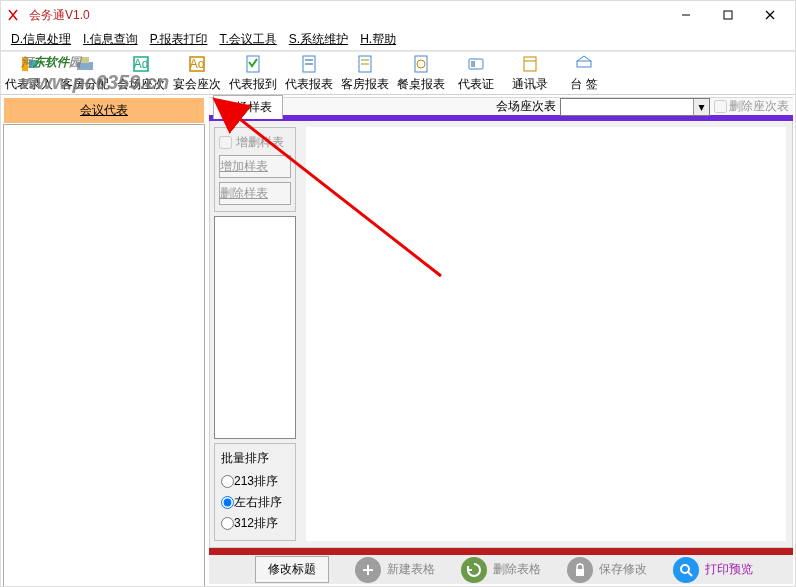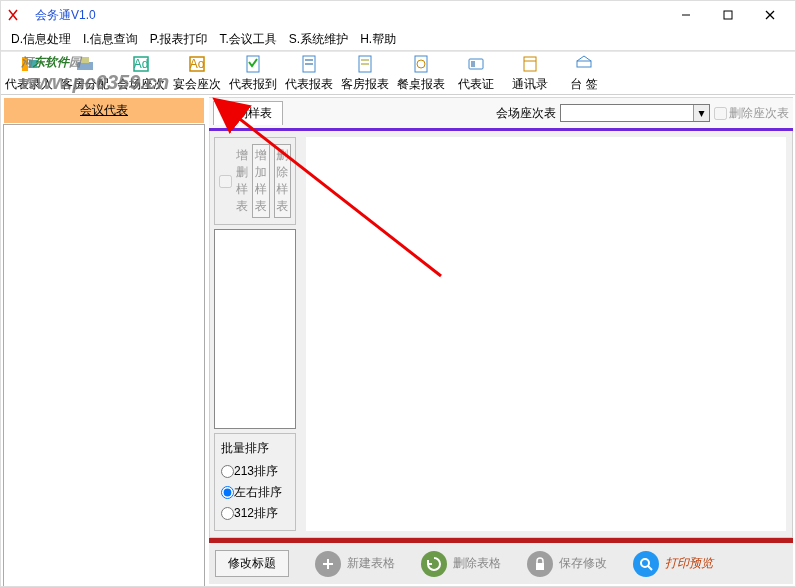--- a/index.html
+++ b/index.html
@@ -1,65 +1,65 @@
 <!DOCTYPE html>
 <html><head>
 <meta charset="utf-8">
 <style>
 * { margin: 0; padding: 0; box-sizing: border-box; font-family: "Microsoft YaHei", SimSun, sans-serif; font-size: 12px; }
 body { background: #fff; width: 796px; height: 587px; border: 1px solid #ddd; position: relative; overflow: hidden; }
 
 .titlebar { height: 28px; background: #fff; display: flex; align-items: center; padding: 0 4px; }
 .titlebar .icon-app { width: 16px; height: 16px; display: inline-flex; align-items: center; justify-content: center; color: #d00; }
-.titlebar .title { margin-left: 14px; color: #1d4ed8; }
+.titlebar .title { margin-left: 8px; color: #b91c1c; }
 .titlebar .spacer { flex: 1; }
 .titlebar .winbtn { width: 42px; height: 26px; display: inline-flex; align-items: center; justify-content: center; color: #333; }
 
-.menubar { height: 22px; background: #fff; display: flex; align-items: center; padding-left: 4px; border-bottom: 1px solid #e0e0e0; }
+.menubar { height: 22px; background: #fff; display: flex; align-items: center; padding-left: 4px; border-bottom: 1px solid #e0e0e0; text-decoration: underline; }
 .menubar .menu-item { padding: 2px 6px; color: #000; cursor: default; white-space: nowrap; }
 
 .toolbar { height: 44px; background: #fff; display: flex; align-items: stretch; border-bottom: 1px solid #d0d0d0; border-top: 1px solid #e8e8e8; }
 .tool { display: flex; flex-direction: column; align-items: center; justify-content: center; min-width: 54px; padding: 2px 4px; cursor: default; }
 .tool .ticon { width: 20px; height: 20px; display: flex; align-items: center; justify-content: center; }
 .tool .tlabel { margin-top: 2px; color: #000000; white-space: nowrap; font-size: 12px; }
 
 .mainarea { display: flex; height: calc(100% - 28px - 22px - 44px); }
 
 .leftpanel { width: 206px; padding: 2px; }
 .leftpanel .panel-title { background: #fdba74; text-align: center; padding: 4px 0; color: #000; border: 1px solid #fff; text-decoration: underline; }
 .leftpanel .panel-box { border: 1px solid #aaa; height: calc(100% - 24px); background: #fff; }
 
 .rightpanel { flex: 1; display: flex; flex-direction: column; padding: 2px; }
 
-.tabbar { height: 34px; display: flex; align-items: center; border-bottom: 3px solid #6d28d9; border-top: 1px solid #d8d8d8; background: #f8f8f8; padding-left: 4px; }
+.tabbar { height: 24px; display: flex; align-items: center; border-bottom: 6px solid #6d28d9; border-top: 1px solid #d8d8d8; background: #f8f8f8; padding-left: 4px; }
 .tabbar .tab { background: #fff; border: 1px solid #b0b0b0; border-bottom: none; padding: 3px 10px; margin-right: 2px; }
 .tabbar .right-controls { margin-left: auto; display: flex; align-items: center; gap: 4px; padding-right: 4px; }
 .tabbar .combo { width: 150px; height: 18px; border: 1px solid #7a7a7a; background: #fff; display: flex; align-items: center; }
 .tabbar .combo .arrow { margin-left: auto; border-left: 1px solid #999; width: 16px; height: 100%; display: flex; align-items: center; justify-content: center; background: #eee; }
 .tabbar label.dim { color: #999; display: flex; align-items: center; gap: 2px; }
 .tabbar input[type=checkbox] { vertical-align: middle; }
 
 .content { flex: 1; display: flex; background: #f0f0f0; border: 1px solid #d0d0d0; border-top: none; }
 .sampleCol { width: 90px; padding: 6px 4px; display: flex; flex-direction: column; gap: 4px; }
-.group { border: 1px solid #c0c0c0; background: #f0f0f0; padding: 6px 4px; display: flex; flex-direction: row; gap: 4px; }
+.group { border: 1px solid #c0c0c0; background: #f0f0f0; padding: 6px 4px; display: flex; flex-direction: column; gap: 4px; }
 .group .chk { display: flex; align-items: center; gap: 4px; color: #999; }
-.btn { border: 1px solid #aaa; background: #f5f5f5; padding: 2px 0; text-align: center; color: #999; }
+.btn { border: 1px solid #aaa; background: #f5f5f5; padding: 2px 0; text-align: left; color: #999; text-decoration: underline; }
 .listbox { border: 1px solid #888; background: #fff; flex: 1; }
 
 .sortGroup { border: 1px solid #c0c0c0; background: #f0f0f0; padding: 6px 6px; }
 .sortGroup .legend { margin-bottom: 4px; color: #000; }
 .sortGroup label { display: flex; align-items: center; gap: 0; color: #000; padding: 2px 0; }
 
 .canvasArea { flex: 1; background: #fff; margin: 6px; border: 1px solid #fff; position: relative; }
 
-.bottombar { height: 46px; background: #ececec; display: flex; align-items: center; border-top: 5px solid #b91c1c; }
+.bottombar { height: 36px; background: #ececec; display: flex; align-items: center; border-top: 7px solid #b91c1c; justify-content: center; }
 .bottombar .modbtn { border: 1px solid #aaa; background: #f5f5f5; padding: 4px 12px; margin-left: 6px; }
 .bottombar .big { display: flex; align-items: center; gap: 6px; margin-left: 26px; color: #888; }
 .bottombar .big .circle { width: 26px; height: 26px; border-radius: 50%; display: flex; align-items: center; justify-content: center; }
-.bottombar .big.print { color: #c2410c; font-style: italic; }
+.bottombar .big.print { color: #a21caf; }
 
 .watermark { position: absolute; left: 20px; top: 40px; color: rgba(120,120,120,0.8); font-size: 28px; font-weight: bold; font-style: italic; z-index: 50; pointer-events: none; }
 .watermark .grn { color: #2b7a2b; }
 
 .arrow-overlay { position: absolute; z-index: 60; pointer-events: none; }
 </style>
 </head>
 <body>
 
 <div class="titlebar">

